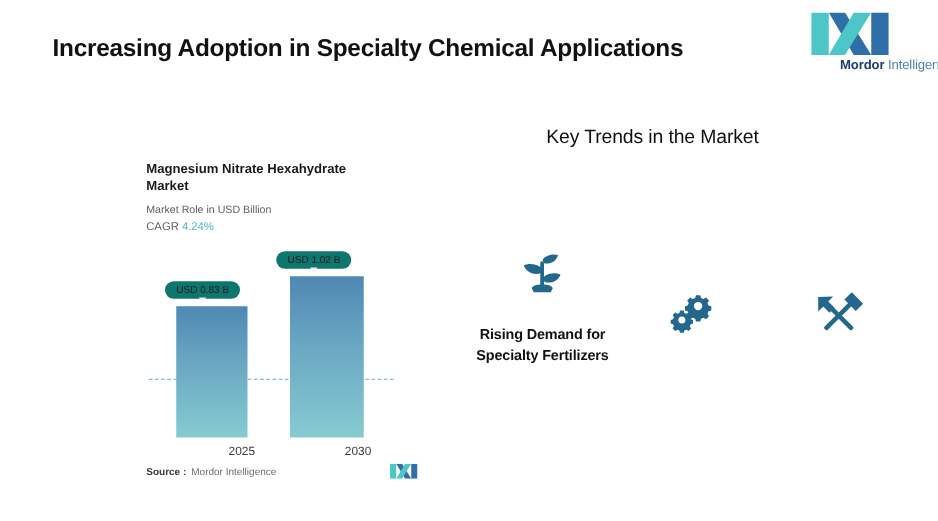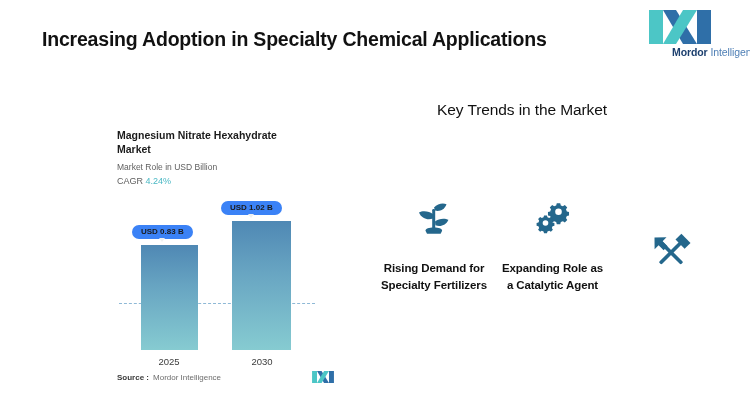--- a/index.html
+++ b/index.html
@@ -100,25 +100,25 @@
   .bar {
     position: absolute;
     bottom: 0;
     background: linear-gradient(180deg, #4f88b4 0%, #68a5c2 40%, #86cbd1 100%);
   }
   .bar.b2025 { left: 24px; width: 57px; height: 105px; }
   .bar.b2030 { left: 115px; width: 59px; height: 129px; }
 
   .value-badge {
     position: absolute;
-    background: #3b82f6;
+    background: #0f766e;
     border-radius: 9px;
     padding: 3px 9px 3px 9px;
     font-size: 8px;
-    font-weight: bold;
+    font-weight: normal;
     color: #1b1b1b;
     white-space: nowrap;
     line-height: 1;
   }
   .value-badge.v2025 { left: 15px; bottom: 111px; }
   .value-badge.v2030 { left: 104px; bottom: 135px; }
   .value-badge::after {
     content: "";
     position: absolute;
     left: 50%;
@@ -128,21 +128,21 @@
     border-left: 3.5px solid transparent;
     border-right: 3.5px solid transparent;
     border-top: 4px solid #eef0f1;
   }
 
   .x-label {
     position: absolute;
     top: 166px;
     font-size: 9.5px;
     color: #3b3b3b;
-    text-align: center;
+    text-align: right;
     width: 70px;
   }
   .x-label.l2025 { left: 17px; }
   .x-label.l2030 { left: 110px; }
 
   #chart-source {
     position: absolute;
     left: 0;
     top: 243px;
     width: 217px;
@@ -271,21 +271,20 @@
           <path d="M -2.2,-11.2 L 2.2,-11.2 L 3,-8.4 L 5.6,-7.3 L 8.1,-8.9 L 11.2,-5.8 L 9.6,-3.3 L 10.7,-0.7 L 13.5,0.1 L 13.5,4.5 L 10.7,5.3 L 9.6,7.9 L 11.2,10.4 L 8.1,13.5 L 5.6,11.9 L 3,13 L 2.2,15.8 L -2.2,15.8 L -3,13 L -5.6,11.9 L -8.1,13.5 L -11.2,10.4 L -9.6,7.9 L -10.7,5.3 L -13.5,4.5 L -13.5,0.1 L -10.7,-0.7 L -9.6,-3.3 L -11.2,-5.8 L -8.1,-8.9 L -5.6,-7.3 L -3,-8.4 Z" transform="scale(0.78) translate(0,-2)"></path>
         </g>
         <circle cx="26.5" cy="11.8" r="3.3" fill="#ffffff"></circle>
 
         <g transform="translate(13.5,24.5)">
           <path d="M -2.2,-11.2 L 2.2,-11.2 L 3,-8.4 L 5.6,-7.3 L 8.1,-8.9 L 11.2,-5.8 L 9.6,-3.3 L 10.7,-0.7 L 13.5,0.1 L 13.5,4.5 L 10.7,5.3 L 9.6,7.9 L 11.2,10.4 L 8.1,13.5 L 5.6,11.9 L 3,13 L 2.2,15.8 L -2.2,15.8 L -3,13 L -5.6,11.9 L -8.1,13.5 L -11.2,10.4 L -9.6,7.9 L -10.7,5.3 L -13.5,4.5 L -13.5,0.1 L -10.7,-0.7 L -9.6,-3.3 L -11.2,-5.8 L -8.1,-8.9 L -5.6,-7.3 L -3,-8.4 Z" transform="scale(0.66) translate(0,-2.5)"></path>
         </g>
         <circle cx="13.5" cy="23" r="2.8" fill="#ffffff"></circle>
       </g>
     </svg>
-    <div class="trend-label">Expanding Role as a Catalytic Agent</div>
   </div>
 
   <div class="trend-card">
     <svg class="trend-icon" width="44" height="38" viewBox="0 0 44 38">
       <g fill="#24678c">
 
         <rect x="20.2" y="4" width="3.6" height="31" rx="1.3" transform="rotate(45 22 19.5)"></rect>
 
         <rect x="20.2" y="4" width="3.6" height="31" rx="1.3" transform="rotate(-45 22 19.5)"></rect>
 

